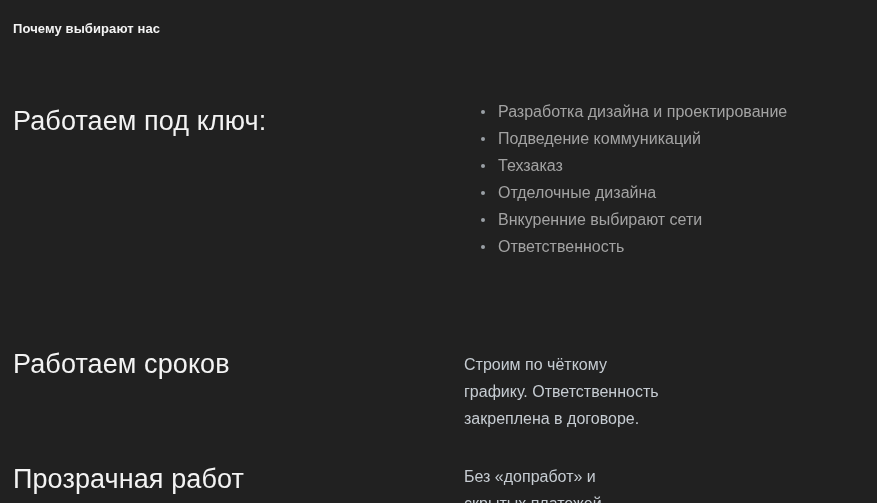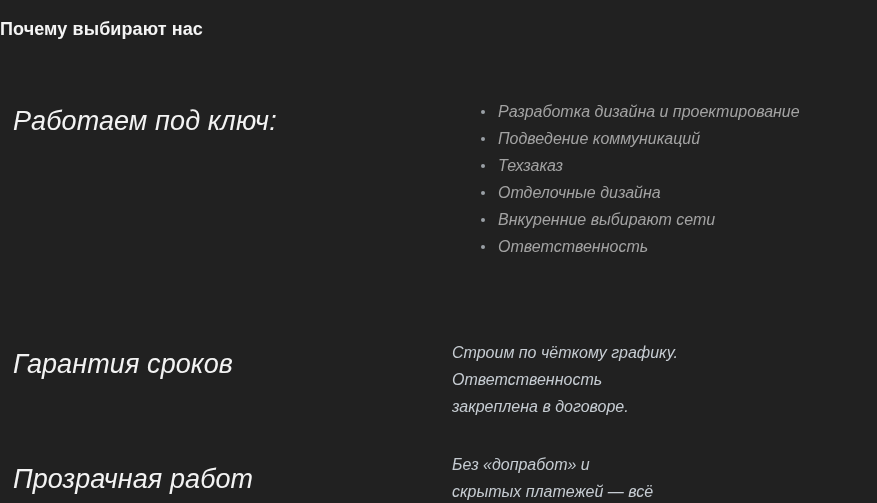--- a/index.html
+++ b/index.html
@@ -18,44 +18,43 @@
   .slide {
     position: relative;
     width: 877px;
     height: 503px;
     box-sizing: border-box;
   }
 
   
   .eyebrow {
     position: absolute;
-    left: 0;
+    left: 13px;
     top: 20px;
-    font-size: 18px;
+    font-size: 13px;
     font-weight: 700;
     letter-spacing: 0.1px;
     color: #f4f4f4;
     line-height: 18px;
     white-space: nowrap;
   }
 
   
   .rows {
     position: absolute;
     left: 0;
     top: 84px;
     width: 877px;
   }
   .row {
     position: relative;
     display: flex;
     align-items: flex-start;
     width: 697px;
     box-sizing: border-box;
-    font-style: italic;
   }
   .row--list   { height: 220px; }
   .row--text-1 { height: 115px; }
   .row--text-2 { height: 100px; }
 
   .row-title {
     flex: 0 0 437px;
     padding-left: 13px;
     box-sizing: border-box;
     font-size: 27px;
@@ -97,21 +96,21 @@
     left: 1px;
     top: 12px;
     width: 4px;
     height: 4px;
     border-radius: 50%;
     background: #9aa0a6;
   }
 
   
   .para {
-    margin: 0;
+    margin: 12px;
     font-size: 16px;
     line-height: 27px;
     color: #c6ccd2;
   }
 </style>
 </head>
 <body>
 
 <div class="slide">
 
@@ -145,21 +144,21 @@
           </li>
           <li>
             <span class="dot"></span>
             <span>Ответственность</span>
           </li>
         </ul>
       </div>
     </div>
 
     <div class="row row--text-1">
-      <div class="row-title">Гарантия сроков</div>
+      <div class="row-title">Работаем сроков</div>
       <div class="row-body">
         <p class="para">Строим по чёткому графику. Ответственность закреплена в договоре.</p>
       </div>
     </div>
 
     <div class="row row--text-2">
       <div class="row-title">Прозрачная работ</div>
       <div class="row-body">
         <p class="para">Без «допработ» и скрытых платежей — всё фиксируется до начала работ.</p>
       </div>

